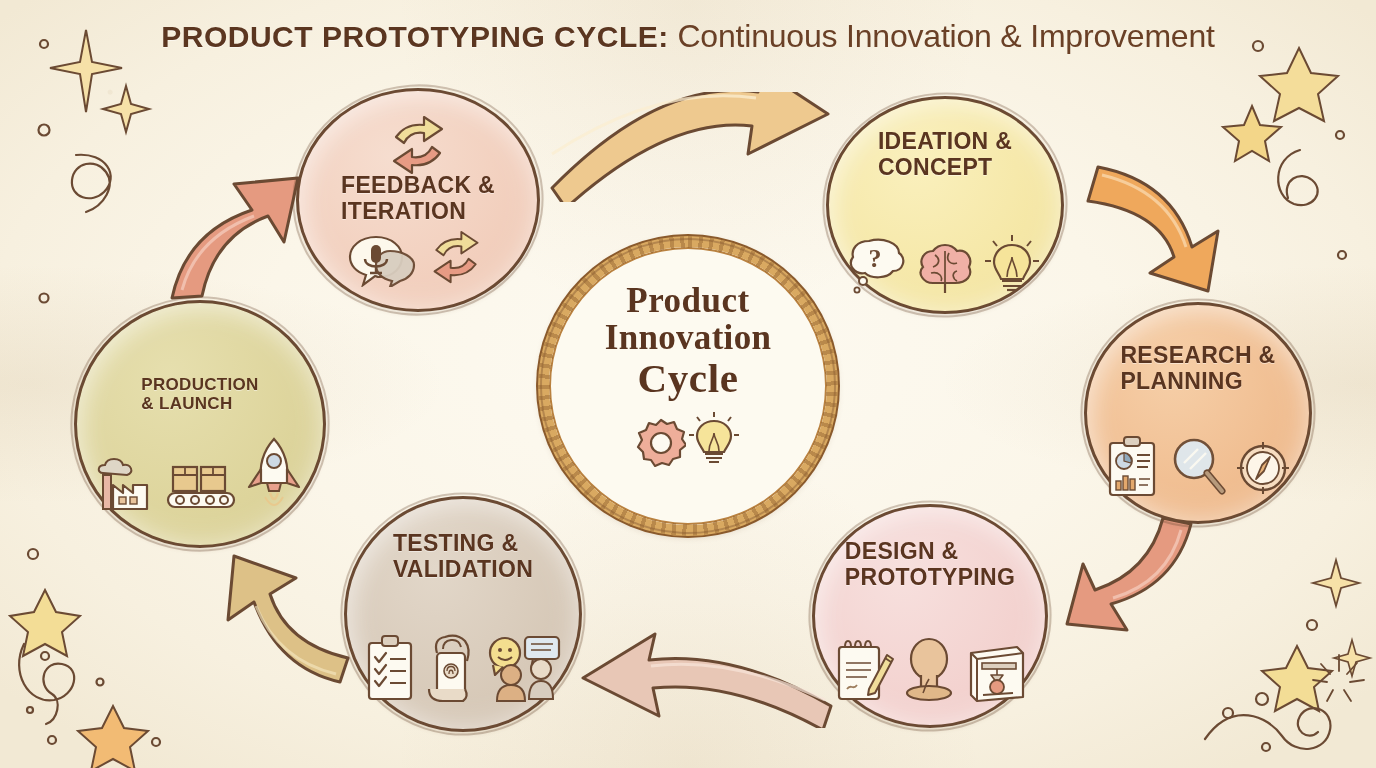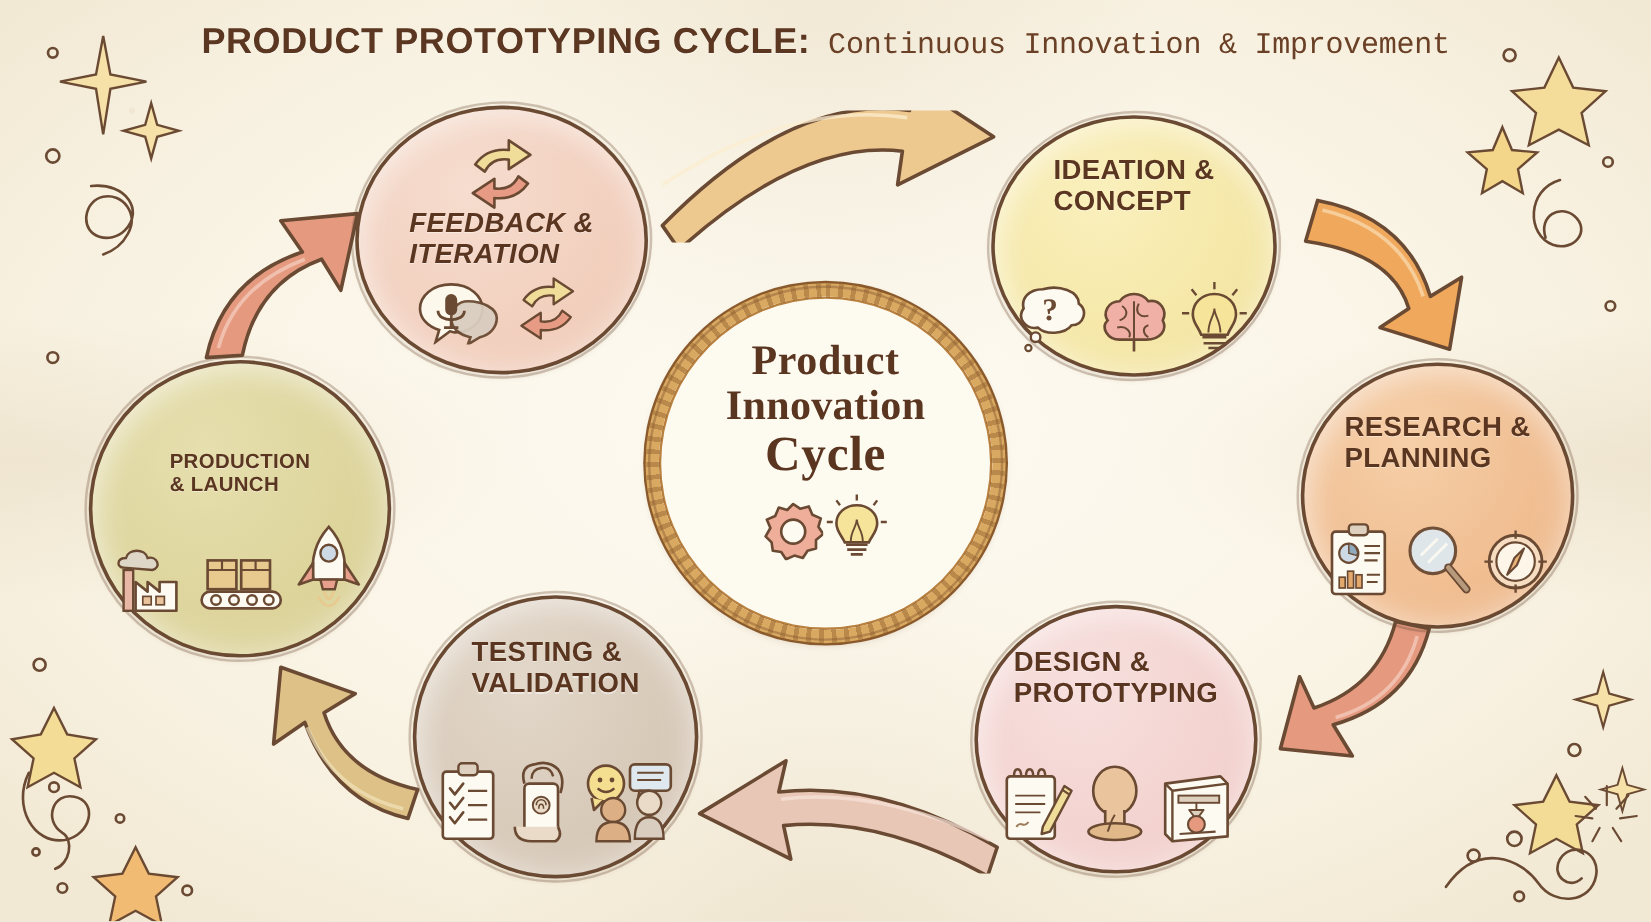--- a/index.html
+++ b/index.html
@@ -42,23 +42,23 @@
   }
   .title-main {
     font-family: "Liberation Sans", sans-serif;
     font-weight: bold;
     font-size: 30px;
     letter-spacing: 0.5px;
     color: #5b3620;
     text-shadow: 0 1px 0 rgba(255,255,255,.5);
   }
   .title-sub {
-    font-family: Liberation Mono, monospace;
+    font-family: Liberation Sans, sans-serif;
     font-weight: normal;
-    font-size: 25px;
+    font-size: 32px;
     color: #6a4026;
     letter-spacing: -0.2px;
   }
 
   
   .node {
     position: absolute;
     border-radius: 50%;
     box-sizing: border-box;
     border: 3px solid #6b4a33;
@@ -102,21 +102,21 @@
 
   
   #node-feedback   { left: 296px; top: 88px;  width: 244px; height: 224px; background: radial-gradient(ellipse at 38% 30%, #f6ddcf 0%, #f2cfbd 62%, #eec4ae 100%); }
   #node-ideation   { left: 826px; top: 96px;  width: 238px; height: 218px; background: radial-gradient(ellipse at 38% 30%, #faf0bd 0%, #f5e7a6 62%, #f0e097 100%); }
   #node-research   { left: 1084px;top: 302px; width: 228px; height: 222px; background: radial-gradient(ellipse at 38% 30%, #f6cfa8 0%, #f0bd90 62%, #ebb181 100%); }
   #node-design     { left: 812px; top: 504px; width: 236px; height: 224px; background: radial-gradient(ellipse at 38% 30%, #f7e0de 0%, #f3d2cf 62%, #efc9c5 100%); }
   #node-testing    { left: 344px; top: 496px; width: 238px; height: 236px; background: radial-gradient(ellipse at 38% 30%, #e2d7c9 0%, #d7c9b8 62%, #d0c0ae 100%); }
   #node-production { left: 74px;  top: 300px; width: 252px; height: 248px; background: radial-gradient(ellipse at 38% 30%, #e6dfae 0%, #ddd49b 62%, #d6cc8e 100%); }
 
   
-  #node-feedback   .node-label { margin-top: 82px;  font-size: 23px; font-style: italic; }
+  #node-feedback   .node-label { margin-top: 82px;  font-size: 23px; }
   #node-ideation   .node-label { margin-top: 30px;  font-size: 23px; }
   #node-research   .node-label { margin-top: 38px;  font-size: 23px; }
   #node-design     .node-label { margin-top: 32px;  font-size: 23px; }
   #node-testing    .node-label { margin-top: 32px;  font-size: 23px; }
   #node-production .node-label { margin-top: 72px;  font-size: 17px; }
 
   #node-feedback   .node-icons.bottom { bottom: 22px; }
   #node-feedback   .node-icons.top    { top: 24px; }
   #node-ideation   .node-icons.bottom { bottom: 16px; }
   #node-research   .node-icons.bottom { bottom: 22px; }

